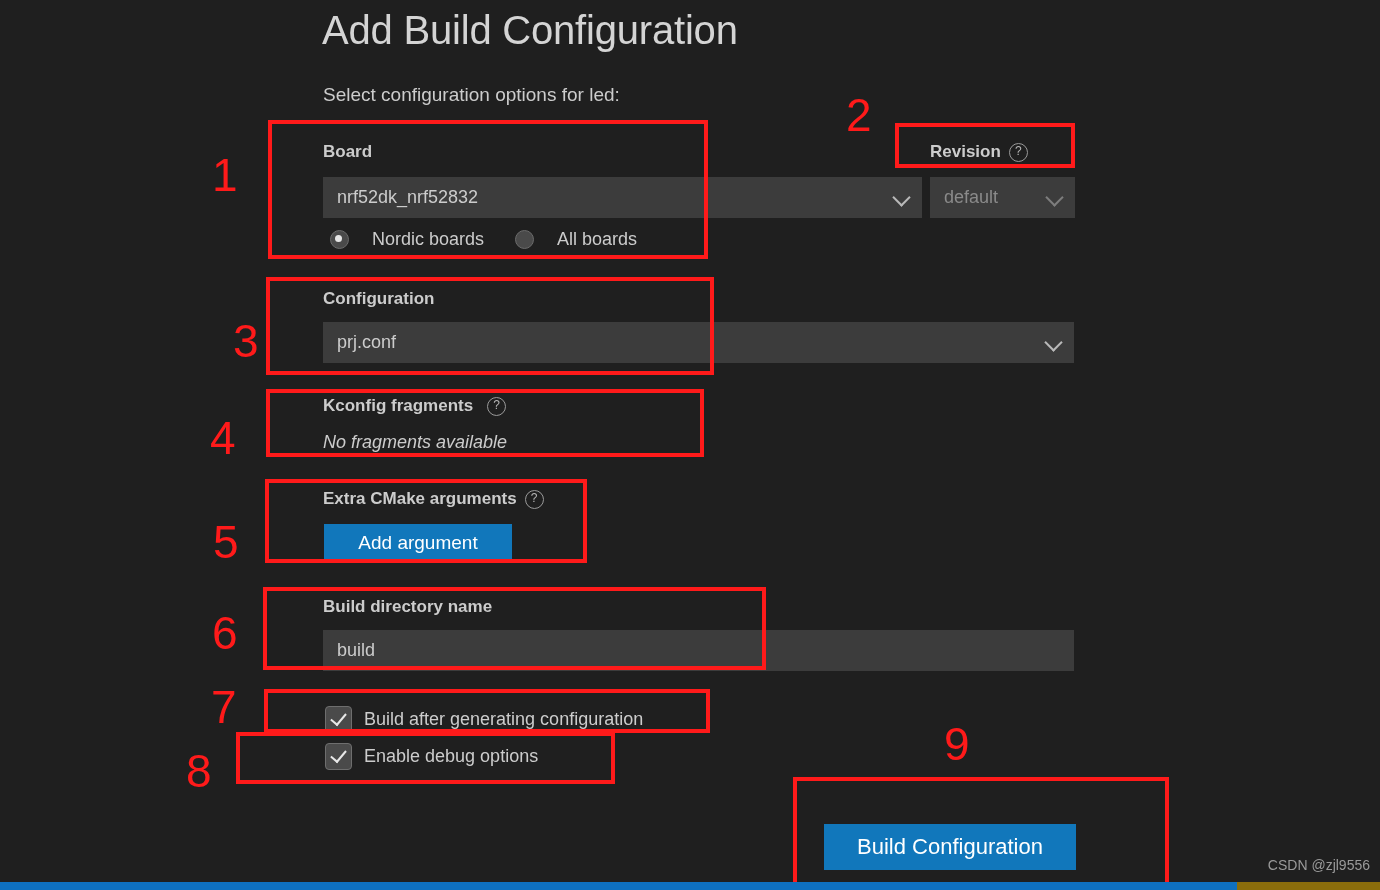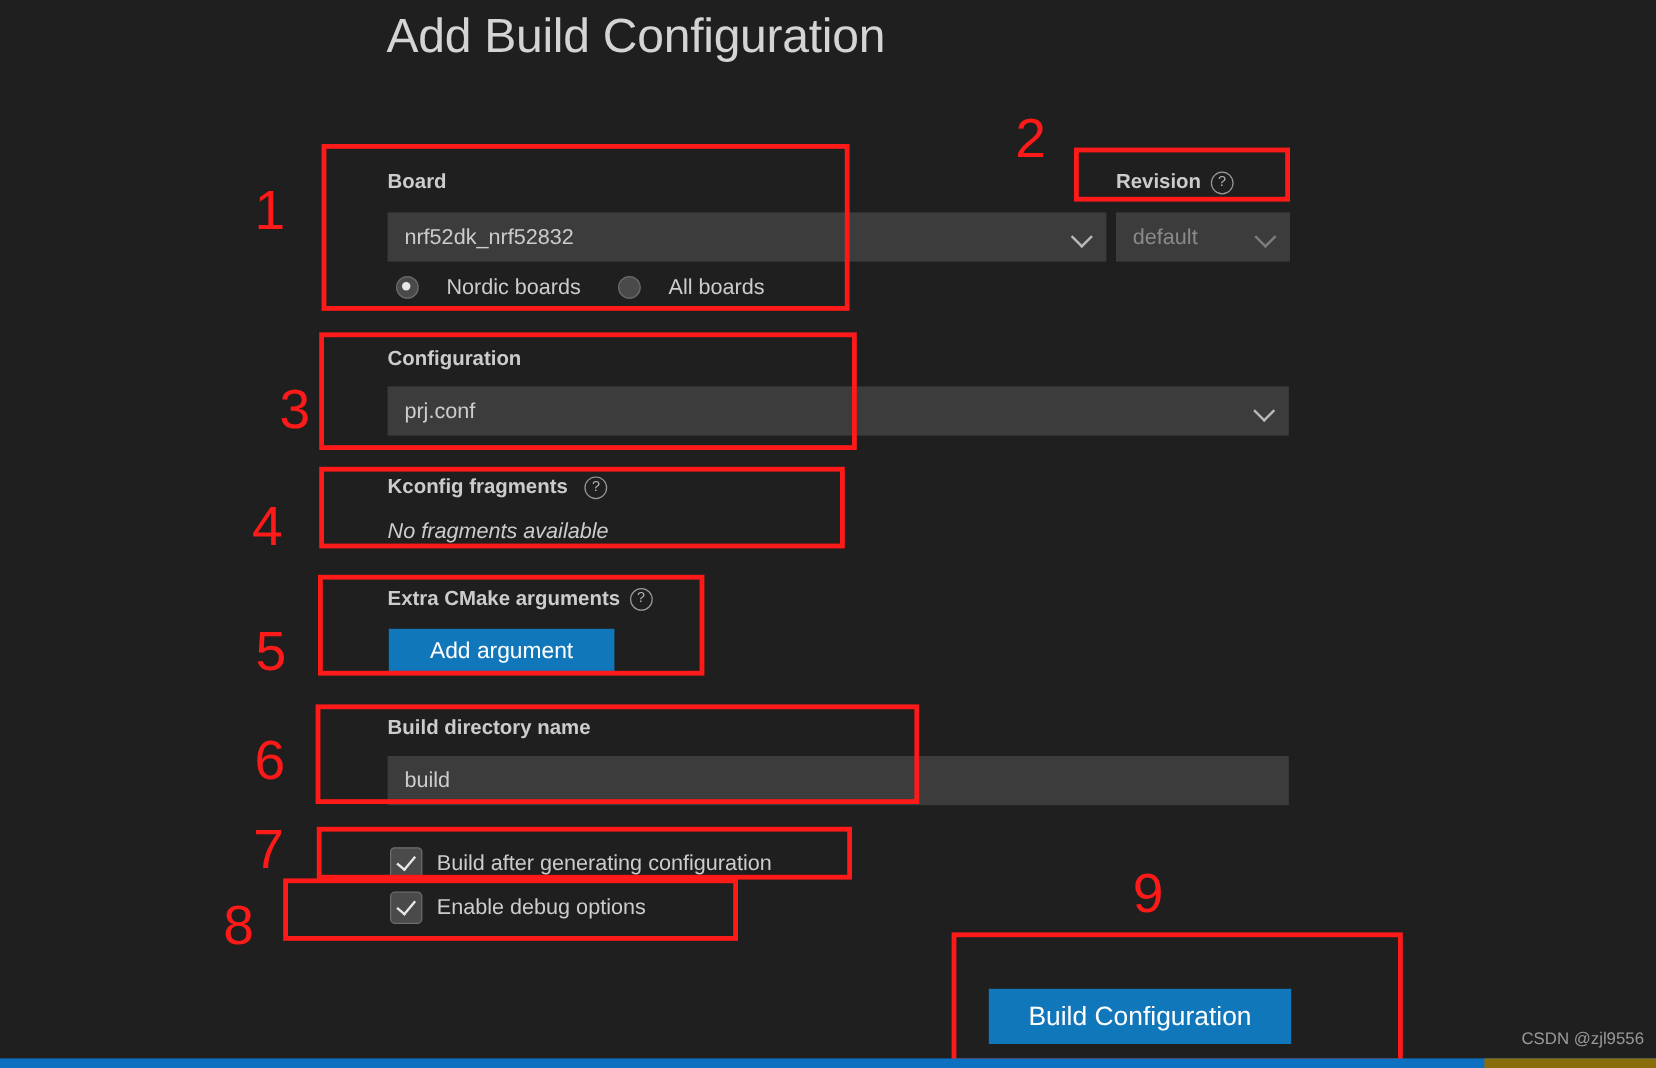--- a/index.html
+++ b/index.html
@@ -198,20 +198,21 @@
     width: 163px; height: 8px;
     background: #8a6d0b;
   }
 </style>
 </head>
 <body>
 
 <div id="root">
 
   <div class="page-title">Add Build Configuration</div>
+  <div class="subtitle">Select configuration options for led:</div>
 
   <div class="field-label" style="left:323px; top:142px;">
     <span>Board</span>
   </div>
 
   <div class="control" style="left:323px; top:177px; width:599px; height:41px;text-align:right;">
     <span class="val">nrf52dk_nrf52832</span>
     <span class="chev"></span>
   </div>
 

